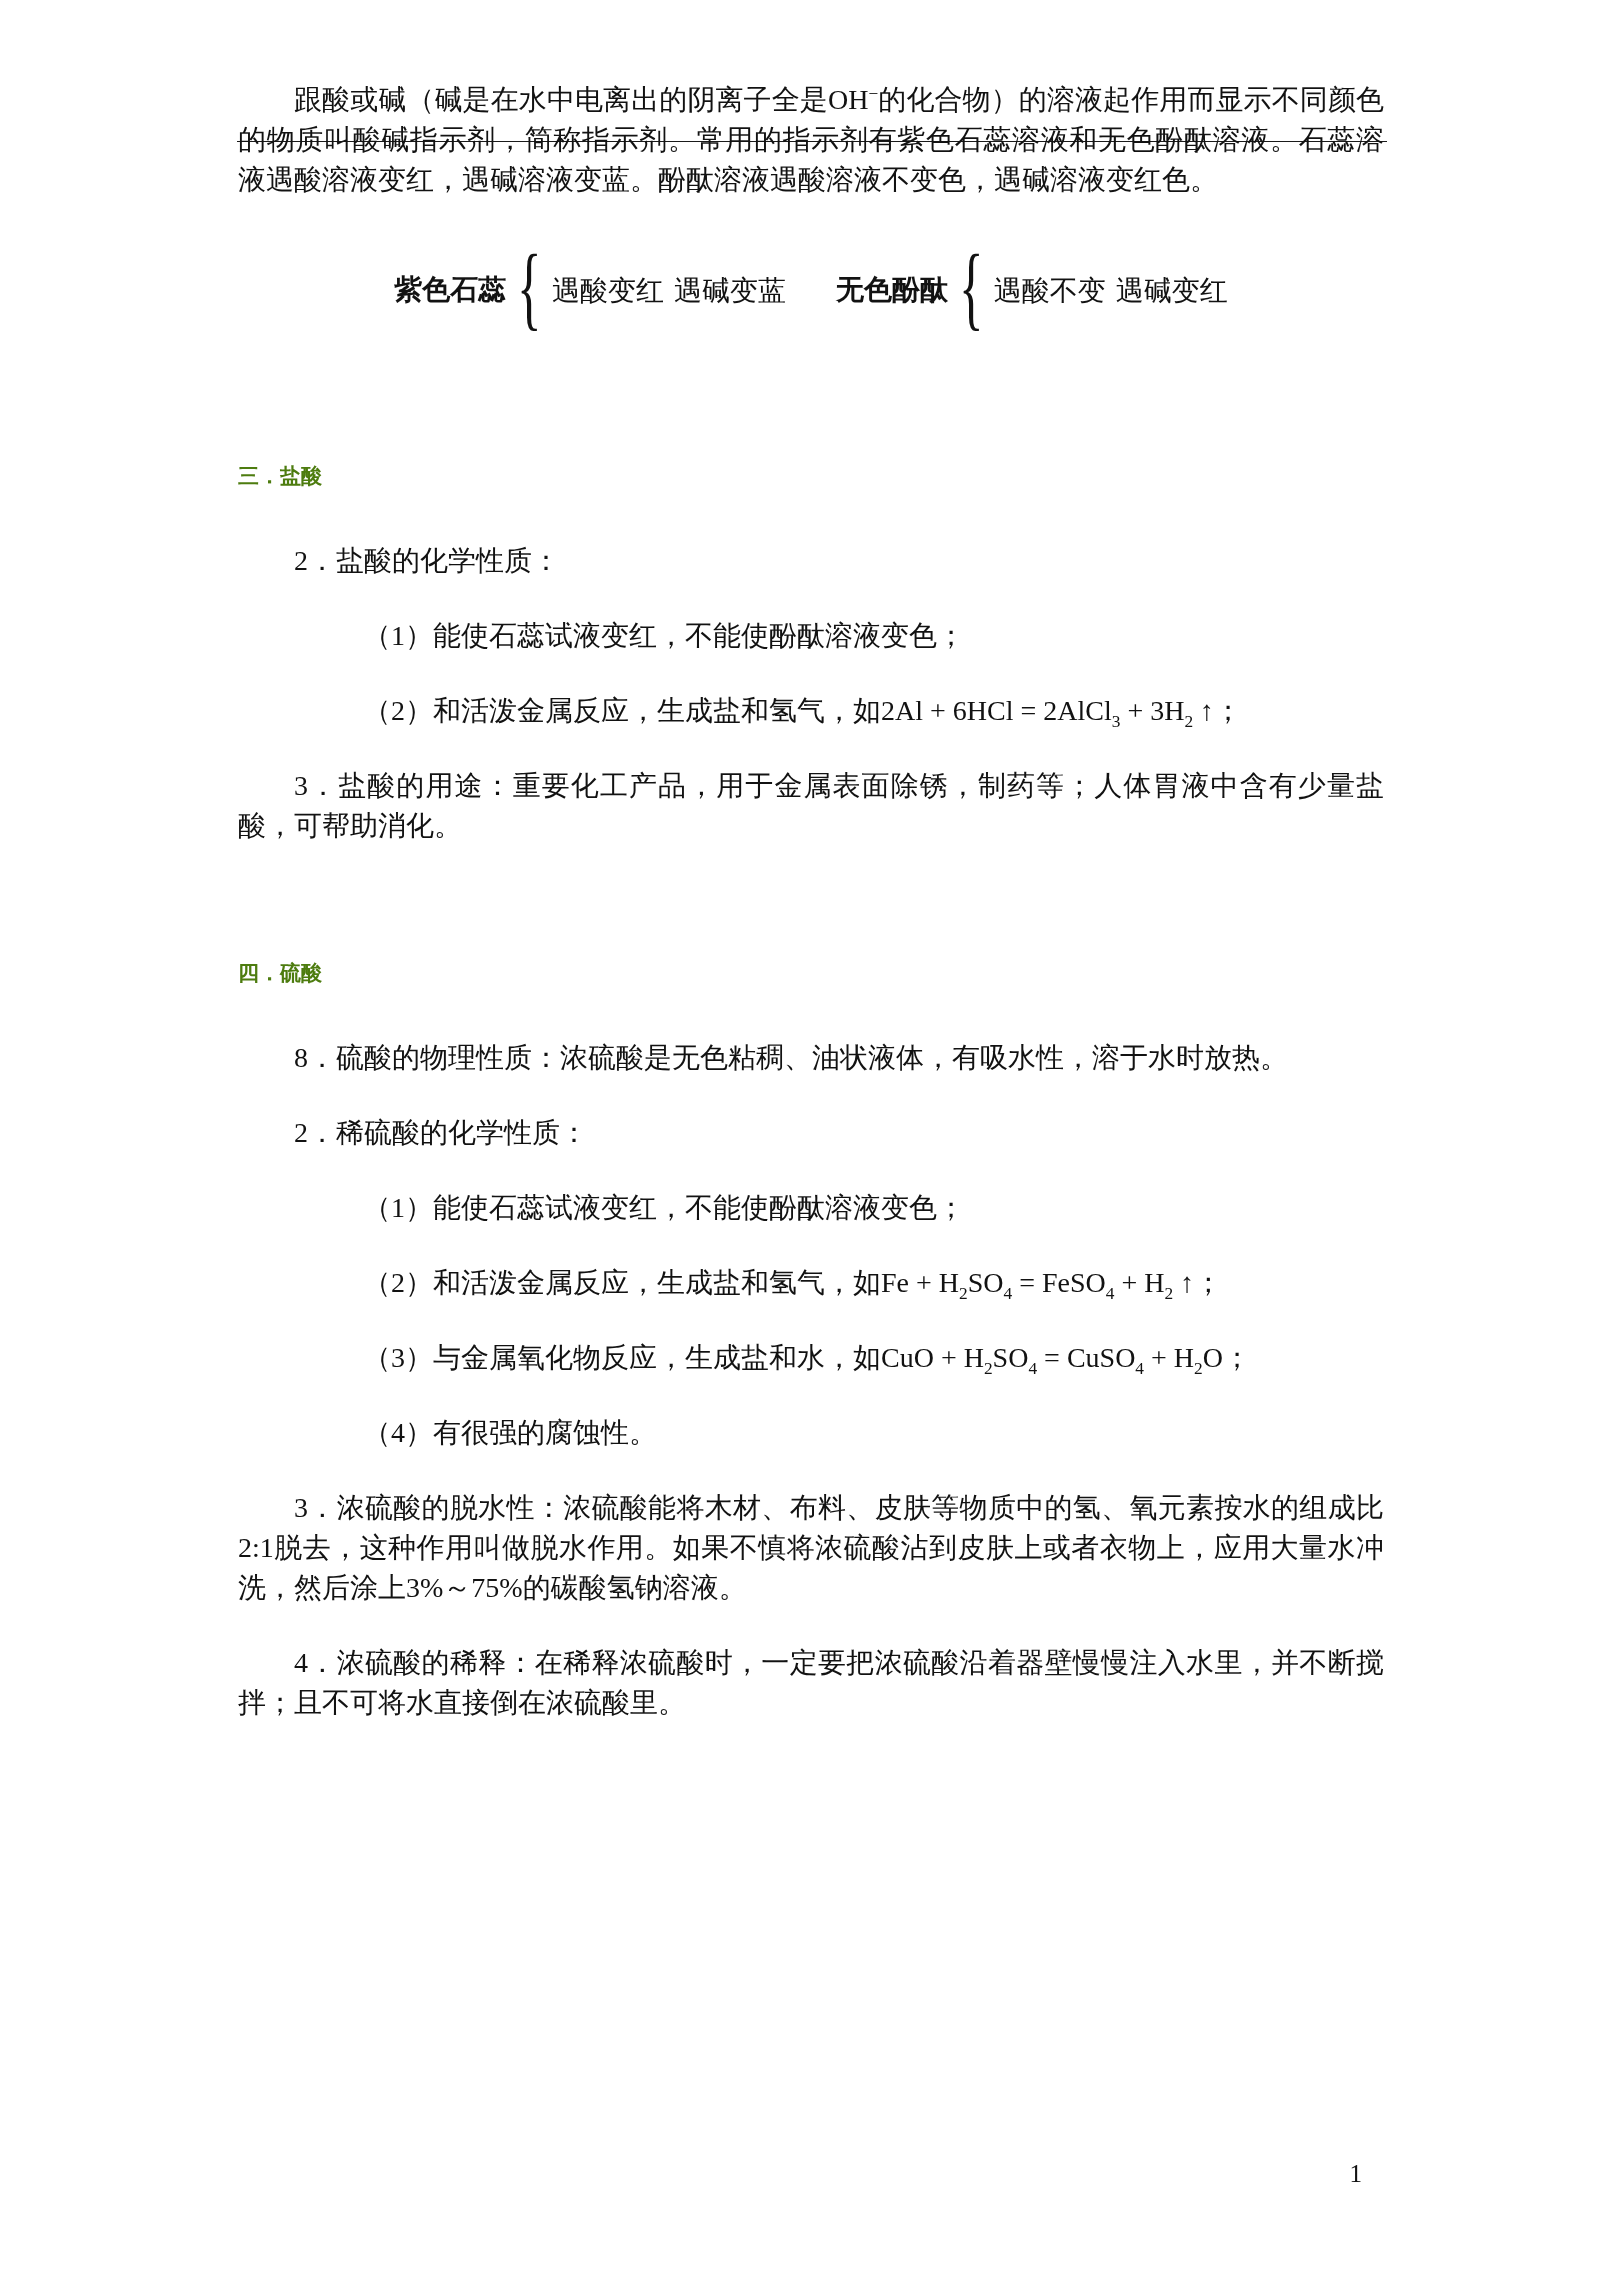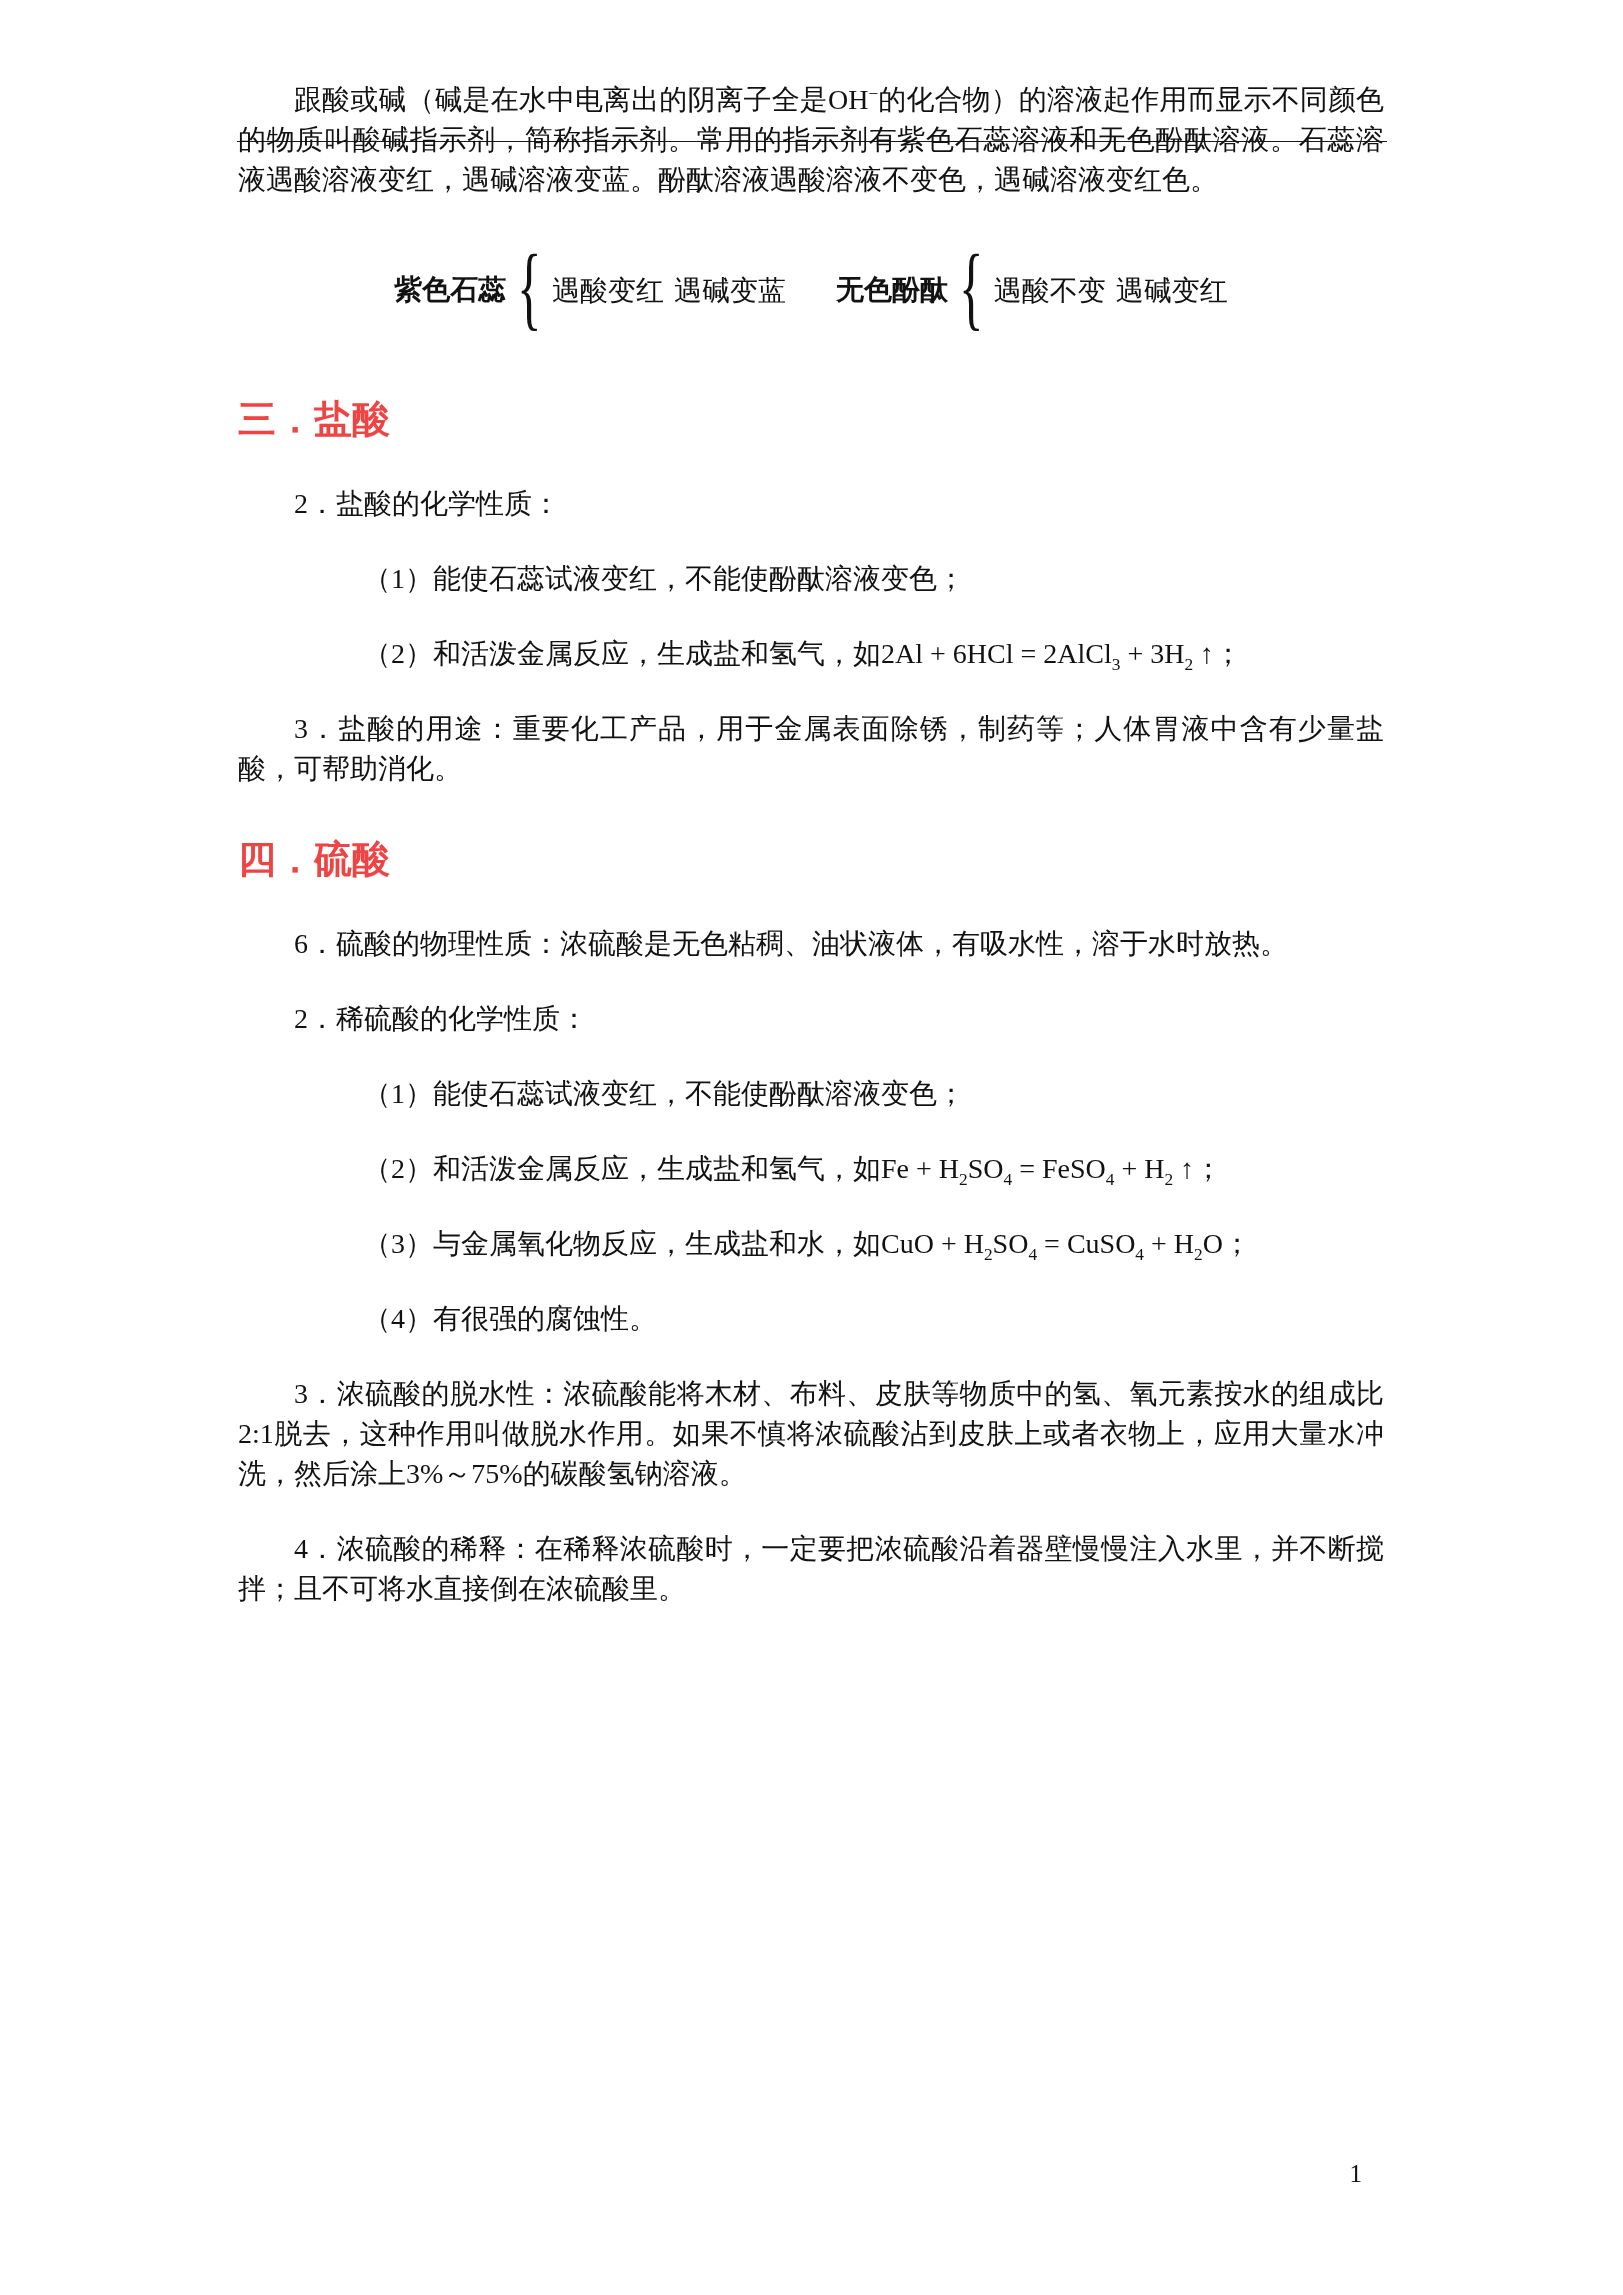--- a/index.html
+++ b/index.html
@@ -31,24 +31,24 @@
     font-size: 28px;
     line-height: 40px;
     text-align: justify;
   }
   p.intro { margin-bottom: 0; }
   .indent2 { text-indent: 56px; }
   .subitem { text-indent: 125px; }
   .section-heading {
     font-family: "Liberation Sans", "DejaVu Sans", sans-serif;
     font-weight: 700;
-    font-size: 38px;
+    font-size: 21px;
     line-height: 40px;
-    margin: 50px 0 45px 0;
-    color: #ef4444;
+    margin: 107px 0 45px 0;
+    color: #4d7c0f;
   }
   .brace-figure {
     display: flex;
     justify-content: center;
     align-items: center;
     gap: 50px;
     margin: 31px 0 0 0;
     height: 118px;
   }
   .brace-group { display: flex; align-items: center; }
@@ -116,21 +116,21 @@
 
     <h2 class="section-heading">三．盐酸</h2>
 
     <p class="para indent2"><span>2．盐酸的化学性质：</span></p>
     <p class="para subitem"><span>（1）能使石蕊试液变红，不能使酚酞溶液变色；</span></p>
     <p class="para subitem"><span>（2）和活泼金属反应，生成盐和氢气，如</span><span class="f">2Al + 6HCl = 2AlCl</span><sub class="f">3</sub><span class="f"> + 3H</span><sub class="f">2</sub><span class="f"> ↑</span><span>；</span></p>
     <p class="para indent2"><span>3．盐酸的用途：重要化工产品，用于金属表面除锈，制药等；人体胃液中含有少量盐酸，可帮助消化。</span></p>
 
     <h2 class="section-heading">四．硫酸</h2>
 
-    <p class="para indent2"><span>6．硫酸的物理性质：浓硫酸是无色粘稠、油状液体，有吸水性，溶于水时放热。</span></p>
+    <p class="para indent2"><span>8．硫酸的物理性质：浓硫酸是无色粘稠、油状液体，有吸水性，溶于水时放热。</span></p>
     <p class="para indent2"><span>2．稀硫酸的化学性质：</span></p>
     <p class="para subitem"><span>（1）能使石蕊试液变红，不能使酚酞溶液变色；</span></p>
     <p class="para subitem"><span>（2）和活泼金属反应，生成盐和氢气，如</span><span class="f">Fe + H</span><sub class="f">2</sub><span class="f">SO</span><sub class="f">4</sub><span class="f"> = FeSO</span><sub class="f">4</sub><span class="f"> + H</span><sub class="f">2</sub><span class="f"> ↑</span><span>；</span></p>
     <p class="para subitem"><span>（3）与金属氧化物反应，生成盐和水，如</span><span class="f">CuO + H</span><sub class="f">2</sub><span class="f">SO</span><sub class="f">4</sub><span class="f"> = CuSO</span><sub class="f">4</sub><span class="f"> + H</span><sub class="f">2</sub><span class="f">O</span><span>；</span></p>
     <p class="para subitem"><span>（4）有很强的腐蚀性。</span></p>
     <p class="para indent2"><span>3．浓硫酸的脱水性：浓硫酸能将木材、布料、皮肤等物质中的氢、氧元素按水的组成比</span><span class="f">2:1</span><span>脱去，这种作用叫做脱水作用。如果不慎将浓硫酸沾到皮肤上或者衣物上，应用大量水冲洗，然后涂上</span><span class="f">3%～75%</span><span>的碳酸氢钠溶液。</span></p>
     <p class="para indent2"><span>4．浓硫酸的稀释：在稀释浓硫酸时，一定要把浓硫酸沿着器壁慢慢注入水里，并不断搅拌；且不可将水直接倒在浓硫酸里。</span></p>
 
   </div>
 

